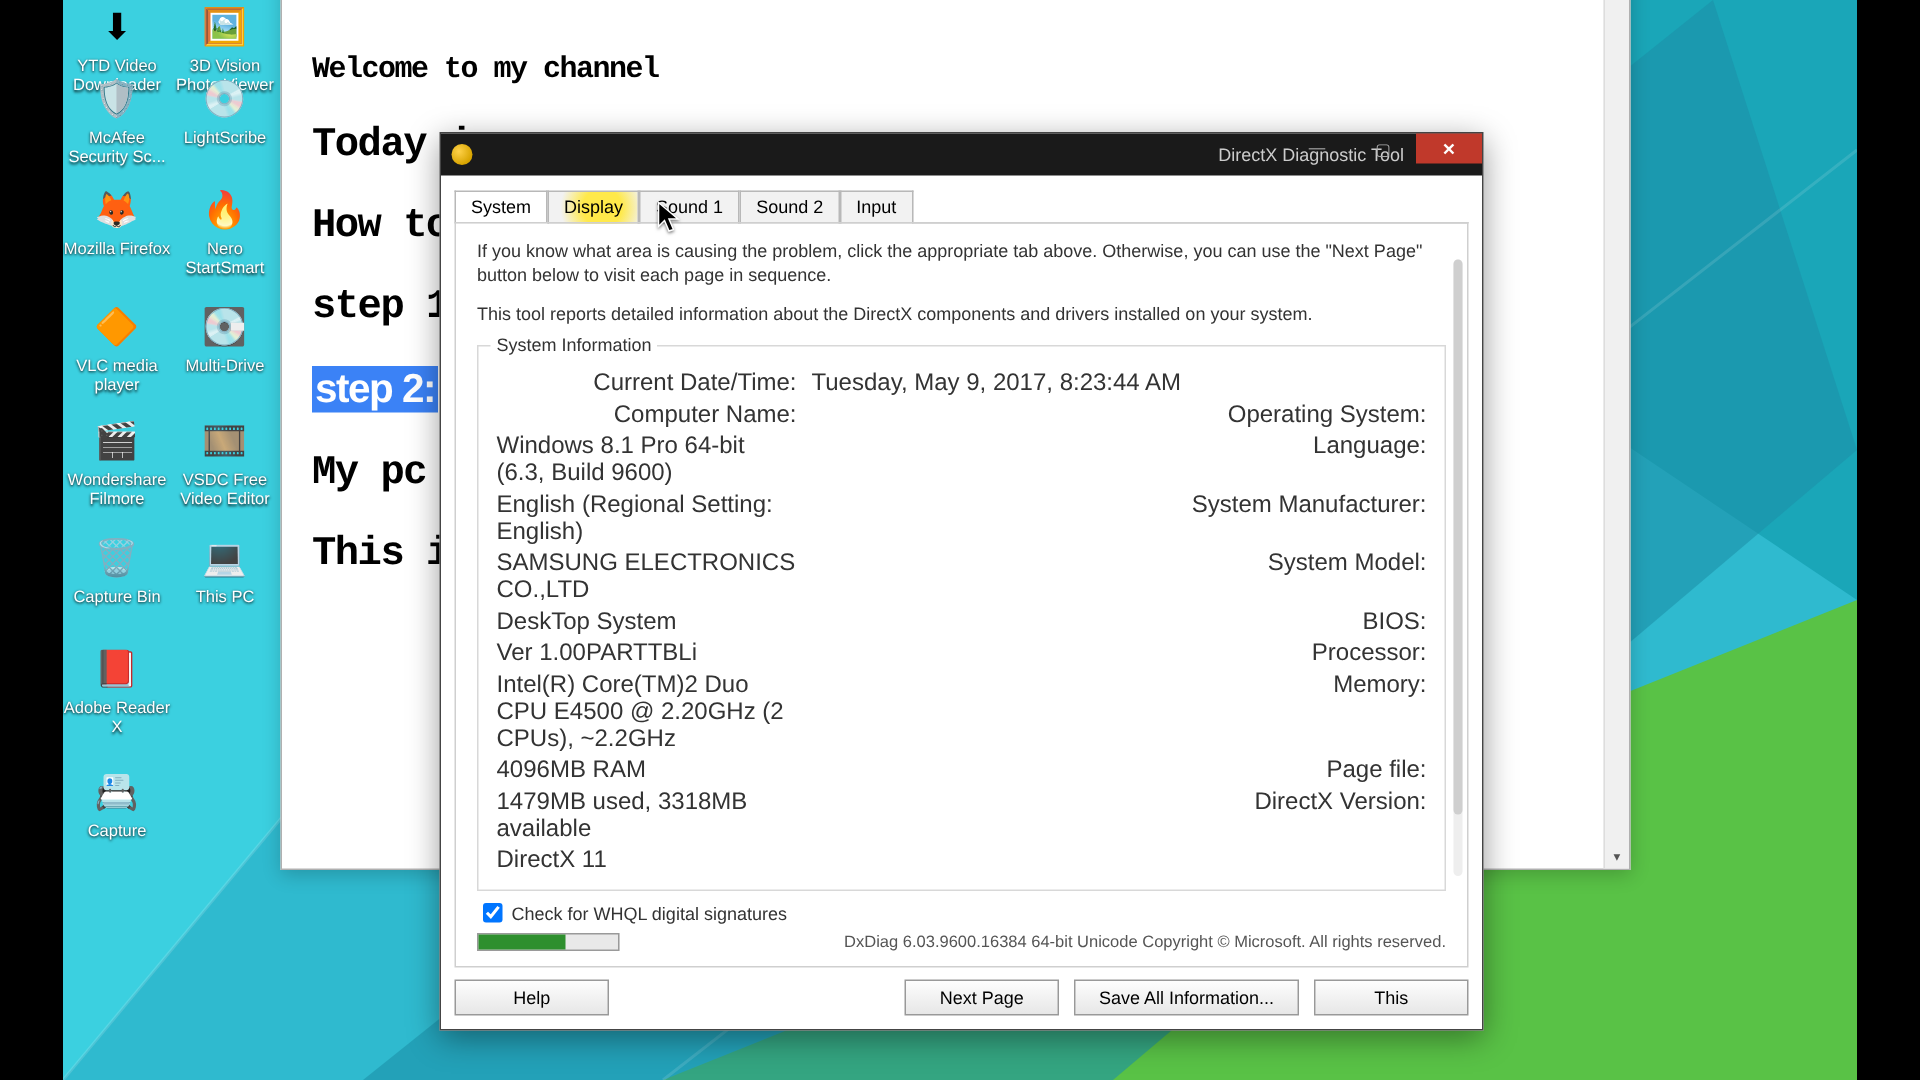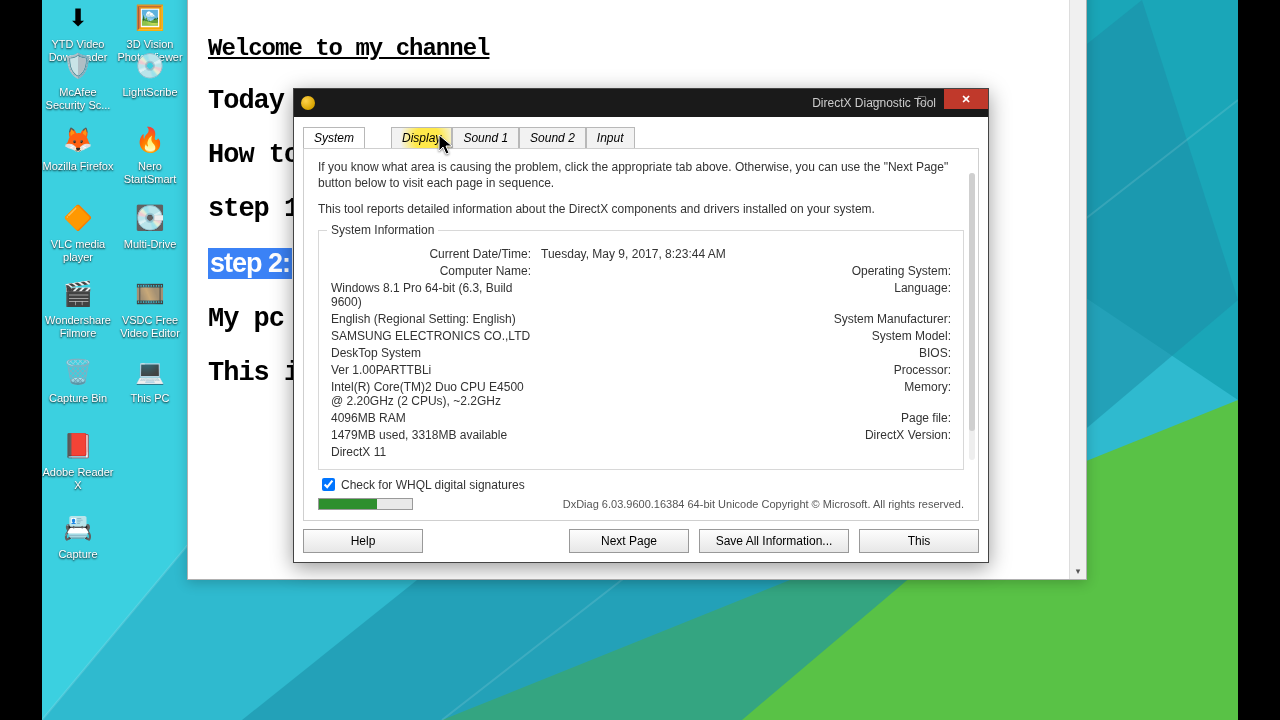--- a/index.html
+++ b/index.html
@@ -15,67 +15,67 @@
 
 
 .desktop { position: absolute; left: 0; top: 0; width: 160px; }
 .di { width: 72px; display: flex; flex-direction: column; align-items: center; gap: 2px; position: absolute; }
 .di .ico { width: 36px; height: 36px; display: flex; align-items: center; justify-content: center; font-size: 24px; }
 .di .lbl { color: #fff; font-size: 11px; text-align: center; text-shadow: 0 1px 2px #000; line-height: 1.15; max-width: 78px; }
 
 
 .notepad { position: absolute; left: 145px; top: -20px; width: 900px; height: 600px; background: #fff; border: 1px solid #b0b0b0; box-shadow: 0 3px 12px rgba(0,0,0,.2); }
 .notepad .body { position: absolute; left: 10px; top: 40px; right: 18px; bottom: 10px; overflow: hidden; padding: 8px 10px; }
-.notepad h1 { font-family: "Courier New", monospace; font-weight: 900; font-size: 24px; margin: 6px 0 24px; letter-spacing: -1px; text-decoration: underline; }
+.notepad h1 { font-family: "Courier New", monospace; font-weight: 900; font-size: 20px; margin: 6px 0 24px; letter-spacing: -1px; }
 .notepad h2 { font-family: "Courier New", monospace; font-weight: 900; font-size: 27px; margin: 0 0 24px; letter-spacing: -1px; }
 .notepad .hl { background: #3b82f6; color: #fff; padding: 0 2px; display: inline-block; }
 .notepad .scroll { position: absolute; right: 0; top: 0; width: 17px; height: 100%; background: #f0f0f0; border-left: 1px solid #ddd; display: flex; flex-direction: column; justify-content: flex-end; }
 .notepad .scroll .dn { height: 17px; display:flex; align-items:center; justify-content:center; font-size:9px; color:#555; }
 
 
 .dxdiag { position: absolute; left: 251px; top: 88px; width: 696px; background: #fff; border: 1px solid #444; box-shadow: 0 5px 20px rgba(0,0,0,.4); }
 .dxdiag .titlebar { height: 28px; background: #1a1a1a; color: #ccc; display: flex; align-items: center; font-size: 12px; position: relative; }
 .dxdiag .titlebar .icn { width: 28px; display:flex; align-items:center; justify-content:center; }
 .dxdiag .titlebar .icn span { width:14px; height:14px; background: radial-gradient(circle at 35% 35%, #ffd24a, #d8a400 70%); border-radius:50%; display:block; }
 .dxdiag .titlebar .ttl { flex: 1; text-align: right; padding-right: 52px; }
 .dxdiag .titlebar .btn { position:absolute; top:0; height:20px; width:44px; display:flex; align-items:center; justify-content:center; font-size:11px; }
 .dxdiag .titlebar .min { right:88px; color:#aaa; }
 .dxdiag .titlebar .max { right:44px; color:#aaa; }
 .dxdiag .titlebar .close { right:0; background:#c0392b; color:#fff; width:44px; height:20px; font-weight:700; }
 
 .dxdiag .client { background:#fff; padding: 9px; }
 
 
-.tabs { display: flex; border-bottom: 1px solid #b8b8b8; margin-bottom: -1px; font-style: italic; }
+.tabs { display: flex; border-bottom: 1px solid #b8b8b8; margin-bottom: -1px; }
 .tab { font-size: 12px; padding: 3px 10px; border: 1px solid #b8b8b8; border-bottom: none; background: #f2f2f2; margin-right: 0; position: relative; top: 1px; cursor: default; }
 .tab.active { background: #fff; border-bottom: 1px solid #fff; }
-.tab.highlight { background: radial-gradient(circle at 60% 50%, #ffe94a 0%, #ffe94a 35%, #f2f2f2 75%); margin-left: 26px; }
+.tab.highlight { background: radial-gradient(circle at 60% 50%, #ffe94a 0%, #ffe94a 35%, #f2f2f2 75%); }
 
 
 .panel { border: 1px solid #cfcfcf; padding: 10px 14px 10px; font-size: 12px; color: #333; position: relative; }
 .panel .intro { margin: 0 0 12px; }
 .panel .intro p { margin-bottom: 10px; line-height: 1.35; }
 
 .groupbox { border: 1px solid #d8d8d8; margin: 6px 0 8px; padding: 16px 12px 10px; position: relative; }
 .groupbox .legend { position: absolute; top: -8px; left: 8px; background: #fff; padding: 0 4px; font-size: 12px; }
-.sysgrid { display: grid; grid-template-columns: 200px 1fr; row-gap: 3px; column-gap: 10px; font-size: 12px; }
+.sysgrid { display: grid; grid-template-columns: 200px 1fr; row-gap: 3px; column-gap: 10px; font-size: 16px; }
 .sysgrid .k { text-align: right; }
 .sysgrid .v { text-align: left; }
 
 .whql { display: flex; gap: 6px; font-size: 12px; margin: 6px 0 4px 4px; }
 .whql input { width: 13px; height: 13px; }
 
 .progress { width: 95px; height: 12px; border: 1px solid #9a9a9a; background: #e9e9e9; display: inline-block; vertical-align: middle; }
 .progress .bar { height: 100%; background: #2e8f2e; }
 
 .copyright { font-size: 11px; color: #555; text-align: right; }
 
 .footer { display: flex; gap: 10px; margin-top: 8px; }
 .footer .spacer { flex: 1; }
-.footer button { width: 120px; height: 24px; font-size: 12px; border: 1px solid #999; background: linear-gradient(#fdfdfd,#e7e7e7); cursor: default; }
+.footer button { width: 103px; height: 24px; font-size: 12px; border: 1px solid #999; background: linear-gradient(#fdfdfd,#e7e7e7); cursor: default; }
 
 
 .cursor { position: absolute; left: 396px; top: 134px; width: 18px; height: 24px; pointer-events: none; z-index: 999; }
 .cursor svg { width: 100%; height: 100%; filter: drop-shadow(0 1px 1px rgba(0,0,0,.5)); }
 
 .pscroll { position:absolute; right:3px; top:24px; bottom:60px; width:6px; background:#eee; border-radius:3px; }
 .pscroll .th { width:100%; height:90%; background:#cfcfcf; border-radius:3px; }
 </style>
 </head>
 <body>

